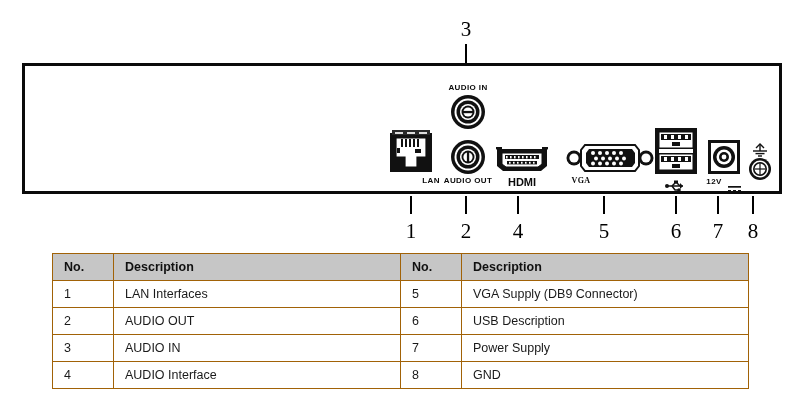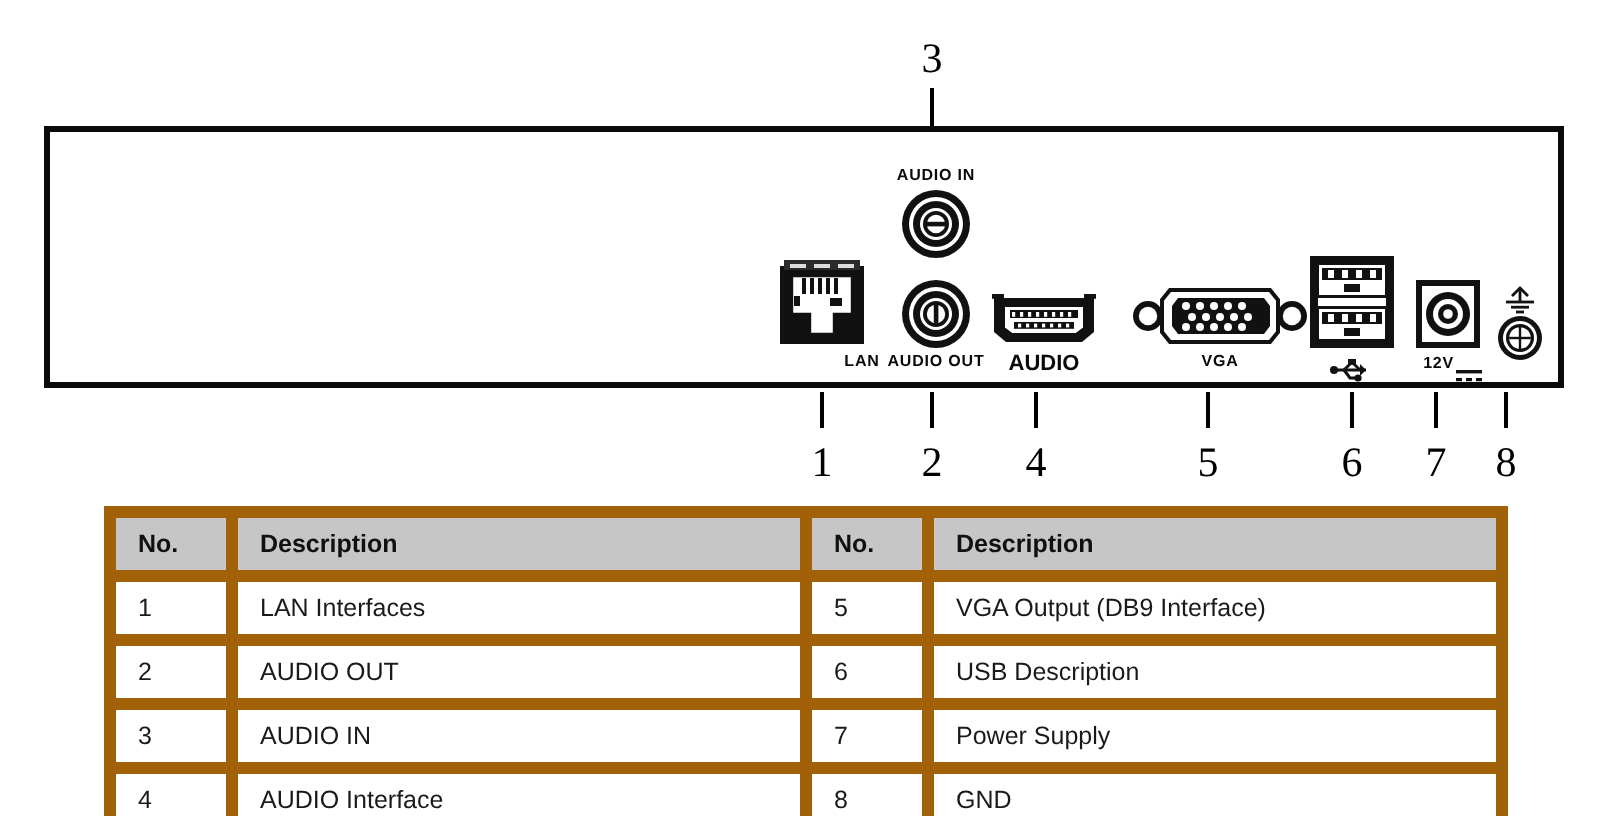--- a/index.html
+++ b/index.html
@@ -70,21 +70,21 @@
     left: 52px;
     top: 253px;
     width: 696px;
     border-collapse: collapse;
     table-layout: fixed;
     font-family: "Liberation Sans", sans-serif;
     font-size: 12.5px;
     color: #1a1a1a;
   }
   #spec-table td, #spec-table th {
-    border: 6px solid #a16207;
+    border: 1px solid #a16207;
     height: 26px;
     padding: 0 0 0 11px;
     text-align: left;
     vertical-align: middle;
     background: #ffffff;
     font-weight: normal;
   }
   #spec-table thead th {
     background: #c6c6c6;
     font-weight: bold;
@@ -175,21 +175,21 @@
           <rect x="23" y="15.8" width="1.6" height="1.9"></rect>
           <rect x="27" y="15.8" width="1.6" height="1.9"></rect>
           <rect x="31" y="15.8" width="1.6" height="1.9"></rect>
           <rect x="35" y="15.8" width="1.6" height="1.9"></rect>
           <rect x="39" y="15.8" width="1.6" height="1.9"></rect>
         </g>
         <rect x="2" y="1" width="6" height="2.4" fill="#111"></rect>
         <rect x="48" y="1" width="6" height="2.4" fill="#111"></rect>
       </svg>
     </div>
-    <div class="portlabel" style="left:469px; top:110px; width:56px; font-size:11px; letter-spacing:0px;">AUDIO</div>
+    <div class="portlabel" style="left:469px; top:110px; width:56px; font-size:11px; letter-spacing:0px;">HDMI</div>
 
     <div class="port" style="left:541px; top:75px; width:88px; height:34px;">
       <svg width="88" height="34" viewBox="0 0 88 34">
 
         <circle cx="8" cy="17" r="7.5" fill="#111"></circle>
         <circle cx="8" cy="17" r="4.6" fill="#fff"></circle>
         <circle cx="80" cy="17" r="7.5" fill="#111"></circle>
         <circle cx="80" cy="17" r="4.6" fill="#fff"></circle>
 
         <path d="M19 4 H69 L73 9 V25 L69 30 H19 L15 25 V9 Z" fill="#fff" stroke="#111" stroke-width="2"></path>
@@ -207,21 +207,21 @@
           <circle cx="51" cy="17.5" r="2"></circle>
             <circle cx="58" cy="17.5" r="2"></circle>
           <circle cx="27" cy="22.5" r="2"></circle>
             <circle cx="34" cy="22.5" r="2"></circle>
             <circle cx="41" cy="22.5" r="2"></circle>
           <circle cx="48" cy="22.5" r="2"></circle>
             <circle cx="55" cy="22.5" r="2"></circle>
         </g>
       </svg>
     </div>
-    <div class="portlabel" style="left:541px; top:110px; width:88px;">VGA</div>
+    <div class="portlabel" style="left:512px; top:110px; width:88px;font-family:Liberation Serif, serif;">VGA</div>
 
     <div class="port" style="left:628px; top:60px; width:46px; height:52px;">
       <svg width="46" height="52" viewBox="0 0 46 52">
         <rect x="2" y="2" width="42" height="46" fill="#111"></rect>
 
         <rect x="6" y="6" width="34" height="16" fill="#fff" stroke="#111" stroke-width="1"></rect>
         <rect x="8" y="8" width="30" height="6" fill="#111"></rect>
         <g fill="#fff">
           <rect x="11" y="9" width="3" height="4"></rect>
             <rect x="18" y="9" width="3" height="4"></rect>
@@ -260,21 +260,21 @@
     <div class="port" style="left:681px; top:72px; width:36px; height:40px;">
       <svg width="36" height="40" viewBox="0 0 36 40">
         <rect x="2" y="2" width="32" height="34" fill="#111"></rect>
         <rect x="5" y="5" width="26" height="28" fill="#fff"></rect>
         <circle cx="18" cy="19" r="11" fill="#111"></circle>
         <circle cx="18" cy="19" r="7.5" fill="#fff"></circle>
         <circle cx="18" cy="19" r="5" fill="#111"></circle>
         <circle cx="18" cy="19" r="2.4" fill="#fff"></circle>
       </svg>
     </div>
-    <div class="portlabel" style="left:676px; top:111px; width:26px; text-align:right;">12V</div>
+    <div class="portlabel" style="left:676px; top:111px; width:26px; ">12V</div>
     <div class="port" style="left:703px; top:113px; width:14px; height:8px;">
       <svg width="14" height="8" viewBox="0 0 14 8">
         <rect x="0" y="1" width="13" height="1.7" fill="#111"></rect>
         <rect x="0" y="5" width="3" height="1.6" fill="#111"></rect>
         <rect x="5" y="5" width="3" height="1.6" fill="#111"></rect>
         <rect x="10" y="5" width="3" height="1.6" fill="#111"></rect>
       </svg>
     </div>
 
     <div class="port" style="left:718px; top:76px; width:34px; height:40px;">
@@ -330,21 +330,21 @@
         <th>Description</th>
         <th>No.</th>
         <th>Description</th>
       </tr>
     </thead>
     <tbody>
       <tr>
         <td>1</td>
         <td>LAN Interfaces</td>
         <td>5</td>
-        <td>VGA Output (DB9 Interface)</td>
+        <td>VGA Supply (DB9 Connector)</td>
       </tr>
       <tr>
         <td>2</td>
         <td>AUDIO OUT</td>
         <td>6</td>
         <td>USB Description</td>
       </tr>
       <tr>
         <td>3</td>
         <td>AUDIO IN</td>

